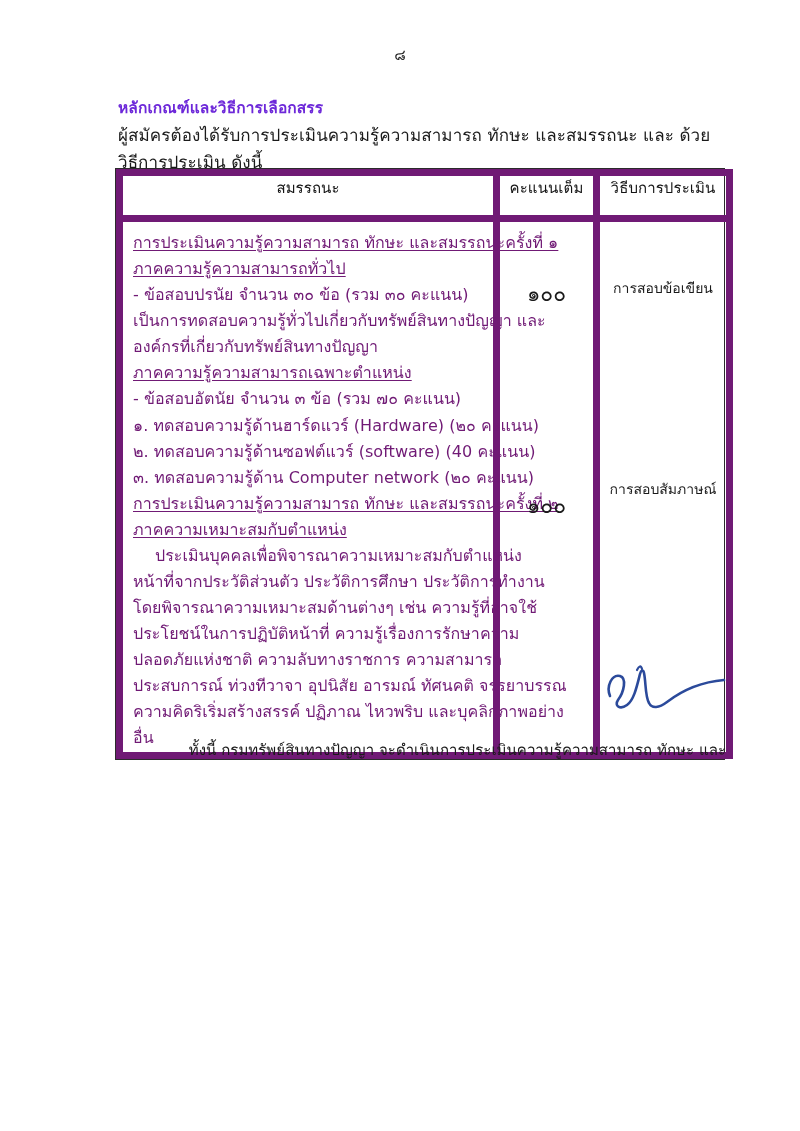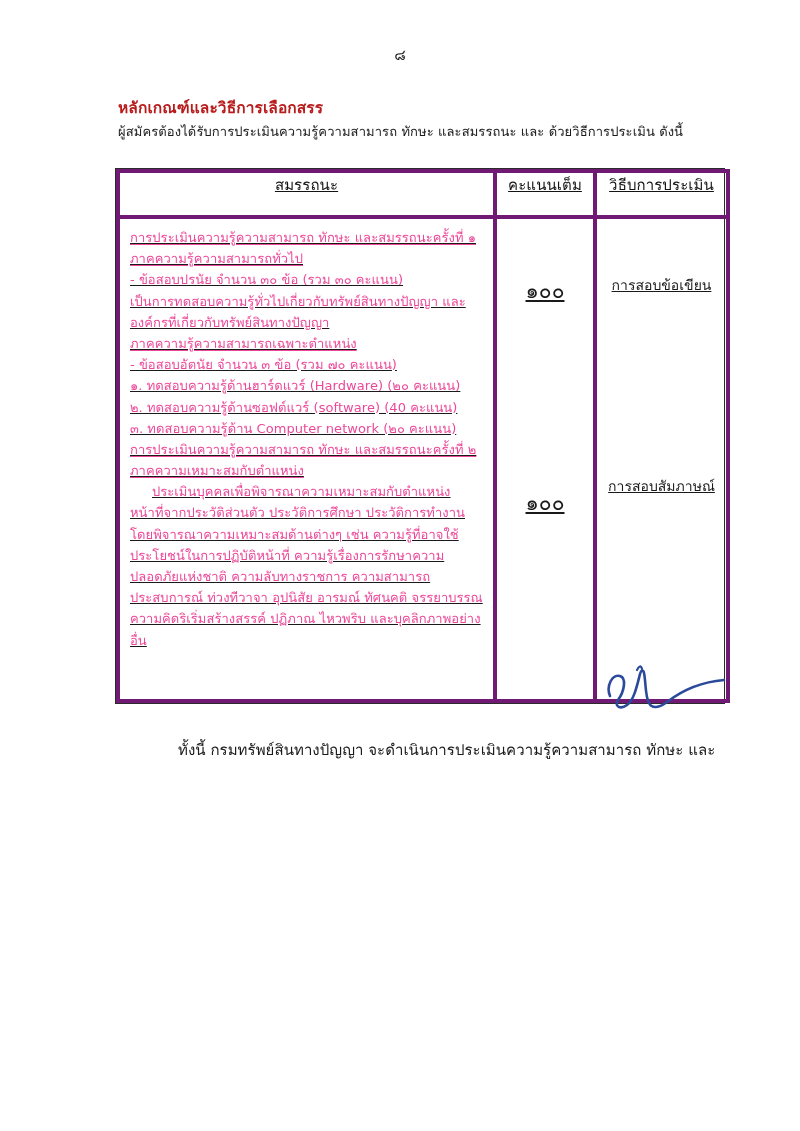--- a/index.html
+++ b/index.html
@@ -37,25 +37,25 @@
   .intro {
     position: absolute;
     top: 96px;
     left: 118px;
     width: 600px;
   }
   .intro-heading {
     font-size: 15.5px;
     font-weight: bold;
     line-height: 1.55;
-    color: #b91c1c;
+    color: #6d28d9;
     letter-spacing: 0.1px;
   }
   .intro-line {
-    font-size: 13px;
+    font-size: 17px;
     line-height: 1.6;
     color: #1a1a1a;
     margin-top: 2px;
     letter-spacing: 0.1px;
   }
 
   
   .assess-table {
     position: absolute;
     top: 168px;
@@ -69,46 +69,45 @@
     border-collapse: collapse;
     width: 100%;
     table-layout: fixed;
   }
   .assess-table col.c1 { width: 377px; }
   .assess-table col.c2 { width: 100px; }
   .assess-table col.c3 { width: 133px; }
 
   .assess-table th,
   .assess-table td {
-    border: 4px solid #701a75;
+    border: 7px solid #701a75;
     vertical-align: top;
     padding: 0;
-    text-decoration: underline;
   }
   .hdr-cell {
     height: 46px;
     text-align: center;
     font-size: 15px;
     font-weight: normal;
     color: #141414;
     padding-top: 7px;
     box-sizing: border-box;
     letter-spacing: 0.1px;
   }
   .body-cell {
     height: 484px;
     box-sizing: border-box;
   }
 
   
   .crit-inner {
     padding: 8px 8px 0 10px;
-    font-size: 13px;
+    font-size: 16px;
     line-height: 1.63;
-    color: #ec4899;
+    color: #701a75;
     letter-spacing: 0.05px;
   }
   .crit-line { white-space: nowrap; }
   .crit-line.u {
     text-decoration: underline;
     text-underline-offset: 2px;
   }
   .crit-line.indent { text-indent: 22px; }
 
   
@@ -135,21 +134,21 @@
     position: absolute;
     top: 738px;
     left: 118px;
     width: 608px;
     font-size: 15px;
     line-height: 1.72;
     color: #1a1a1a;
     letter-spacing: 0.05px;
   }
   .closing .first-line { text-indent: 60px; }
-  .closing .cl { white-space: nowrap; }
+  .closing .cl { white-space: nowrap; text-align: right; }
 
   
   .signature {
     position: absolute;
     left: 596px;
     top: 648px;
     width: 150px;
     height: 80px;
     pointer-events: none;
   }

